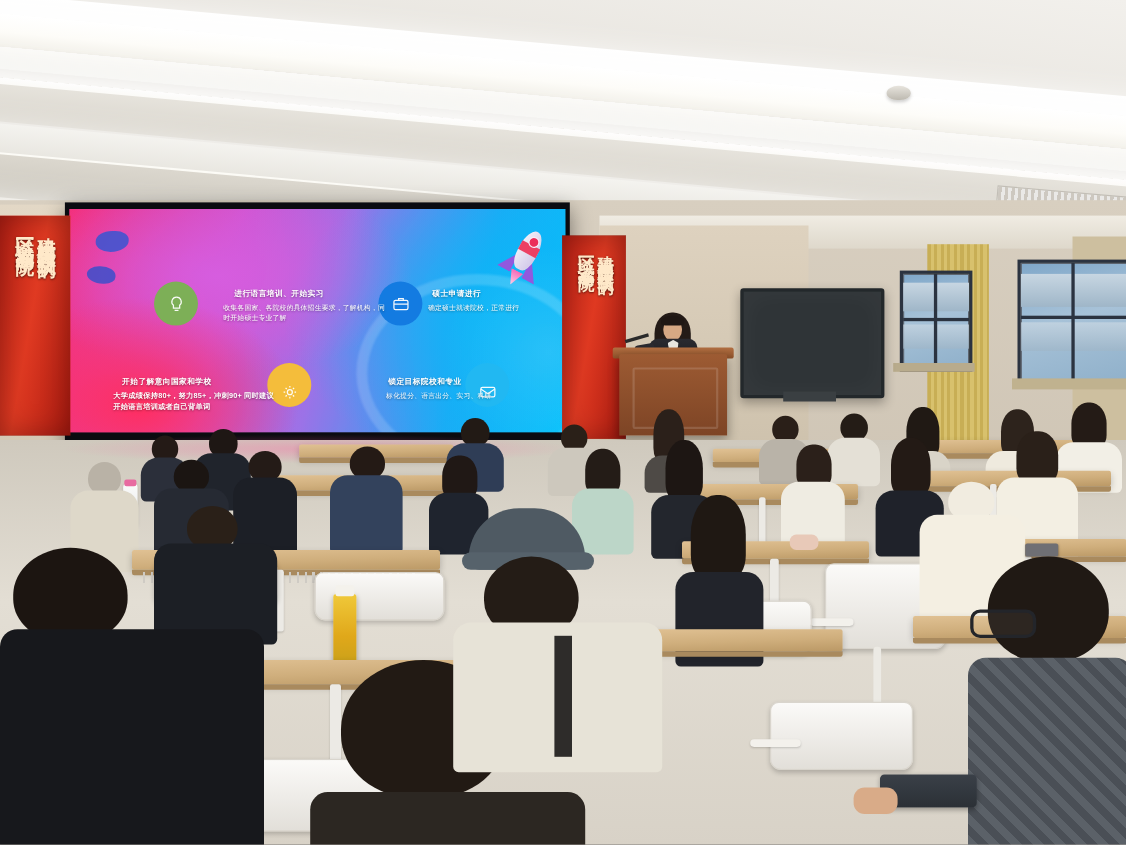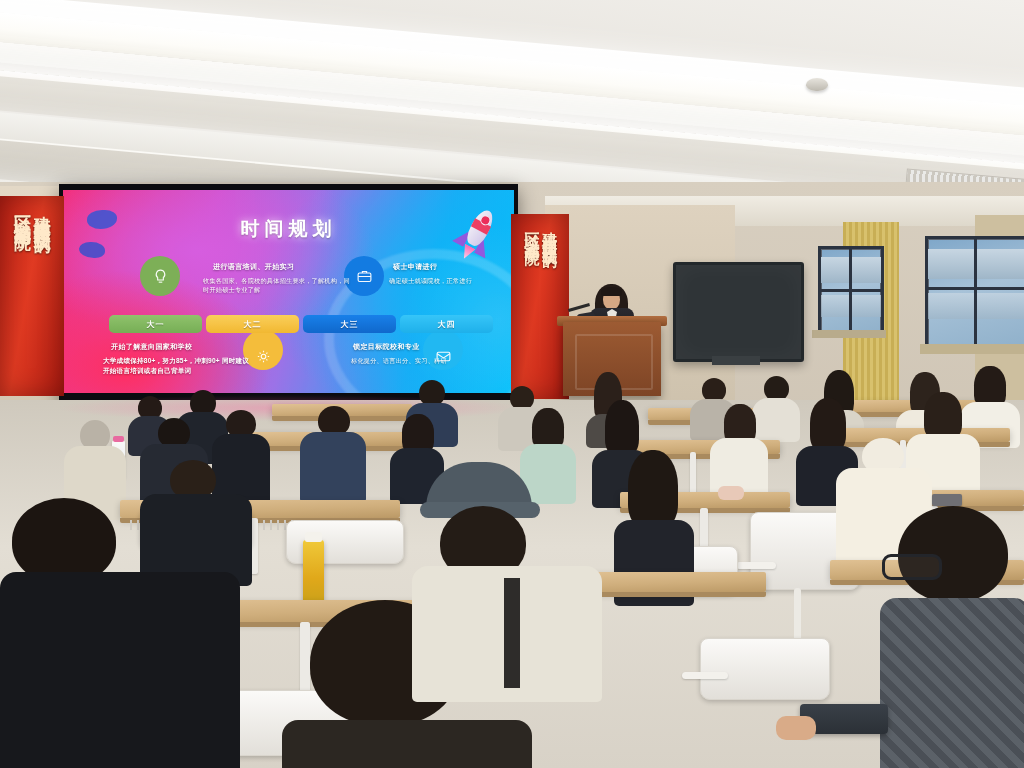--- a/index.html
+++ b/index.html
@@ -246,21 +246,20 @@
   <div id="display-panel" class="abs"></div>
   <div id="display-stand" class="abs"></div>
 
   <div id="led-frame" class="abs">
     <div id="led-screen">
       <div id="led-swirl2" class="abs"></div>
       <div id="led-swirl" class="abs"></div>
       <div id="led-blob1" class="abs"></div>
       <div id="led-blob2" class="abs"></div>
 
-      <div id="slide-title" class="abs">时间规划</div>
 
       <div id="rocket" class="abs">
         <div class="rk-finL"></div>
           <div class="rk-finR"></div>
         <div class="rk-body"></div>
           <div class="rk-band"></div>
         <div class="rk-win"></div>
           <div class="rk-flame"></div>
       </div>
 
@@ -294,26 +293,20 @@
       <div id="pin-mail" class="pin down">
         <div class="bulb"></div>
         <div class="glyph">
             <svg viewBox="0 0 24 24">
               <rect x="3" y="6" width="18" height="12" rx="2"></rect>
               <path d="M3 8l9 6 9-6"></path>
             </svg>
           </div>
       </div>
 
-      <div id="timeline">
-        <div class="tl-bar tl-1">大一</div>
-        <div class="tl-bar tl-2">大二</div>
-        <div class="tl-bar tl-3">大三</div>
-        <div class="tl-bar tl-4">大四</div>
-      </div>
 
       <div id="txt-a-head" class="sl-head">开始了解意向国家和学校</div>
       <div id="txt-a-body" class="sl-body em">大学成绩保持80+，努力85+，冲刺90+ 同时建议开始语言培训或者自己背单词</div>
       <div id="txt-b-head" class="sl-head">进行语言培训、开始实习</div>
       <div id="txt-b-body" class="sl-body">收集各国家、各院校的具体招生要求，了解机构，同时开始硕士专业了解</div>
       <div id="txt-c-head" class="sl-head">锁定目标院校和专业</div>
       <div id="txt-c-body" class="sl-body">标化提分、语言出分、实习、科研</div>
       <div id="txt-d-head" class="sl-head">硕士申请进行</div>
       <div id="txt-d-body" class="sl-body">确定硕士就读院校，正常进行</div>
     </div>

